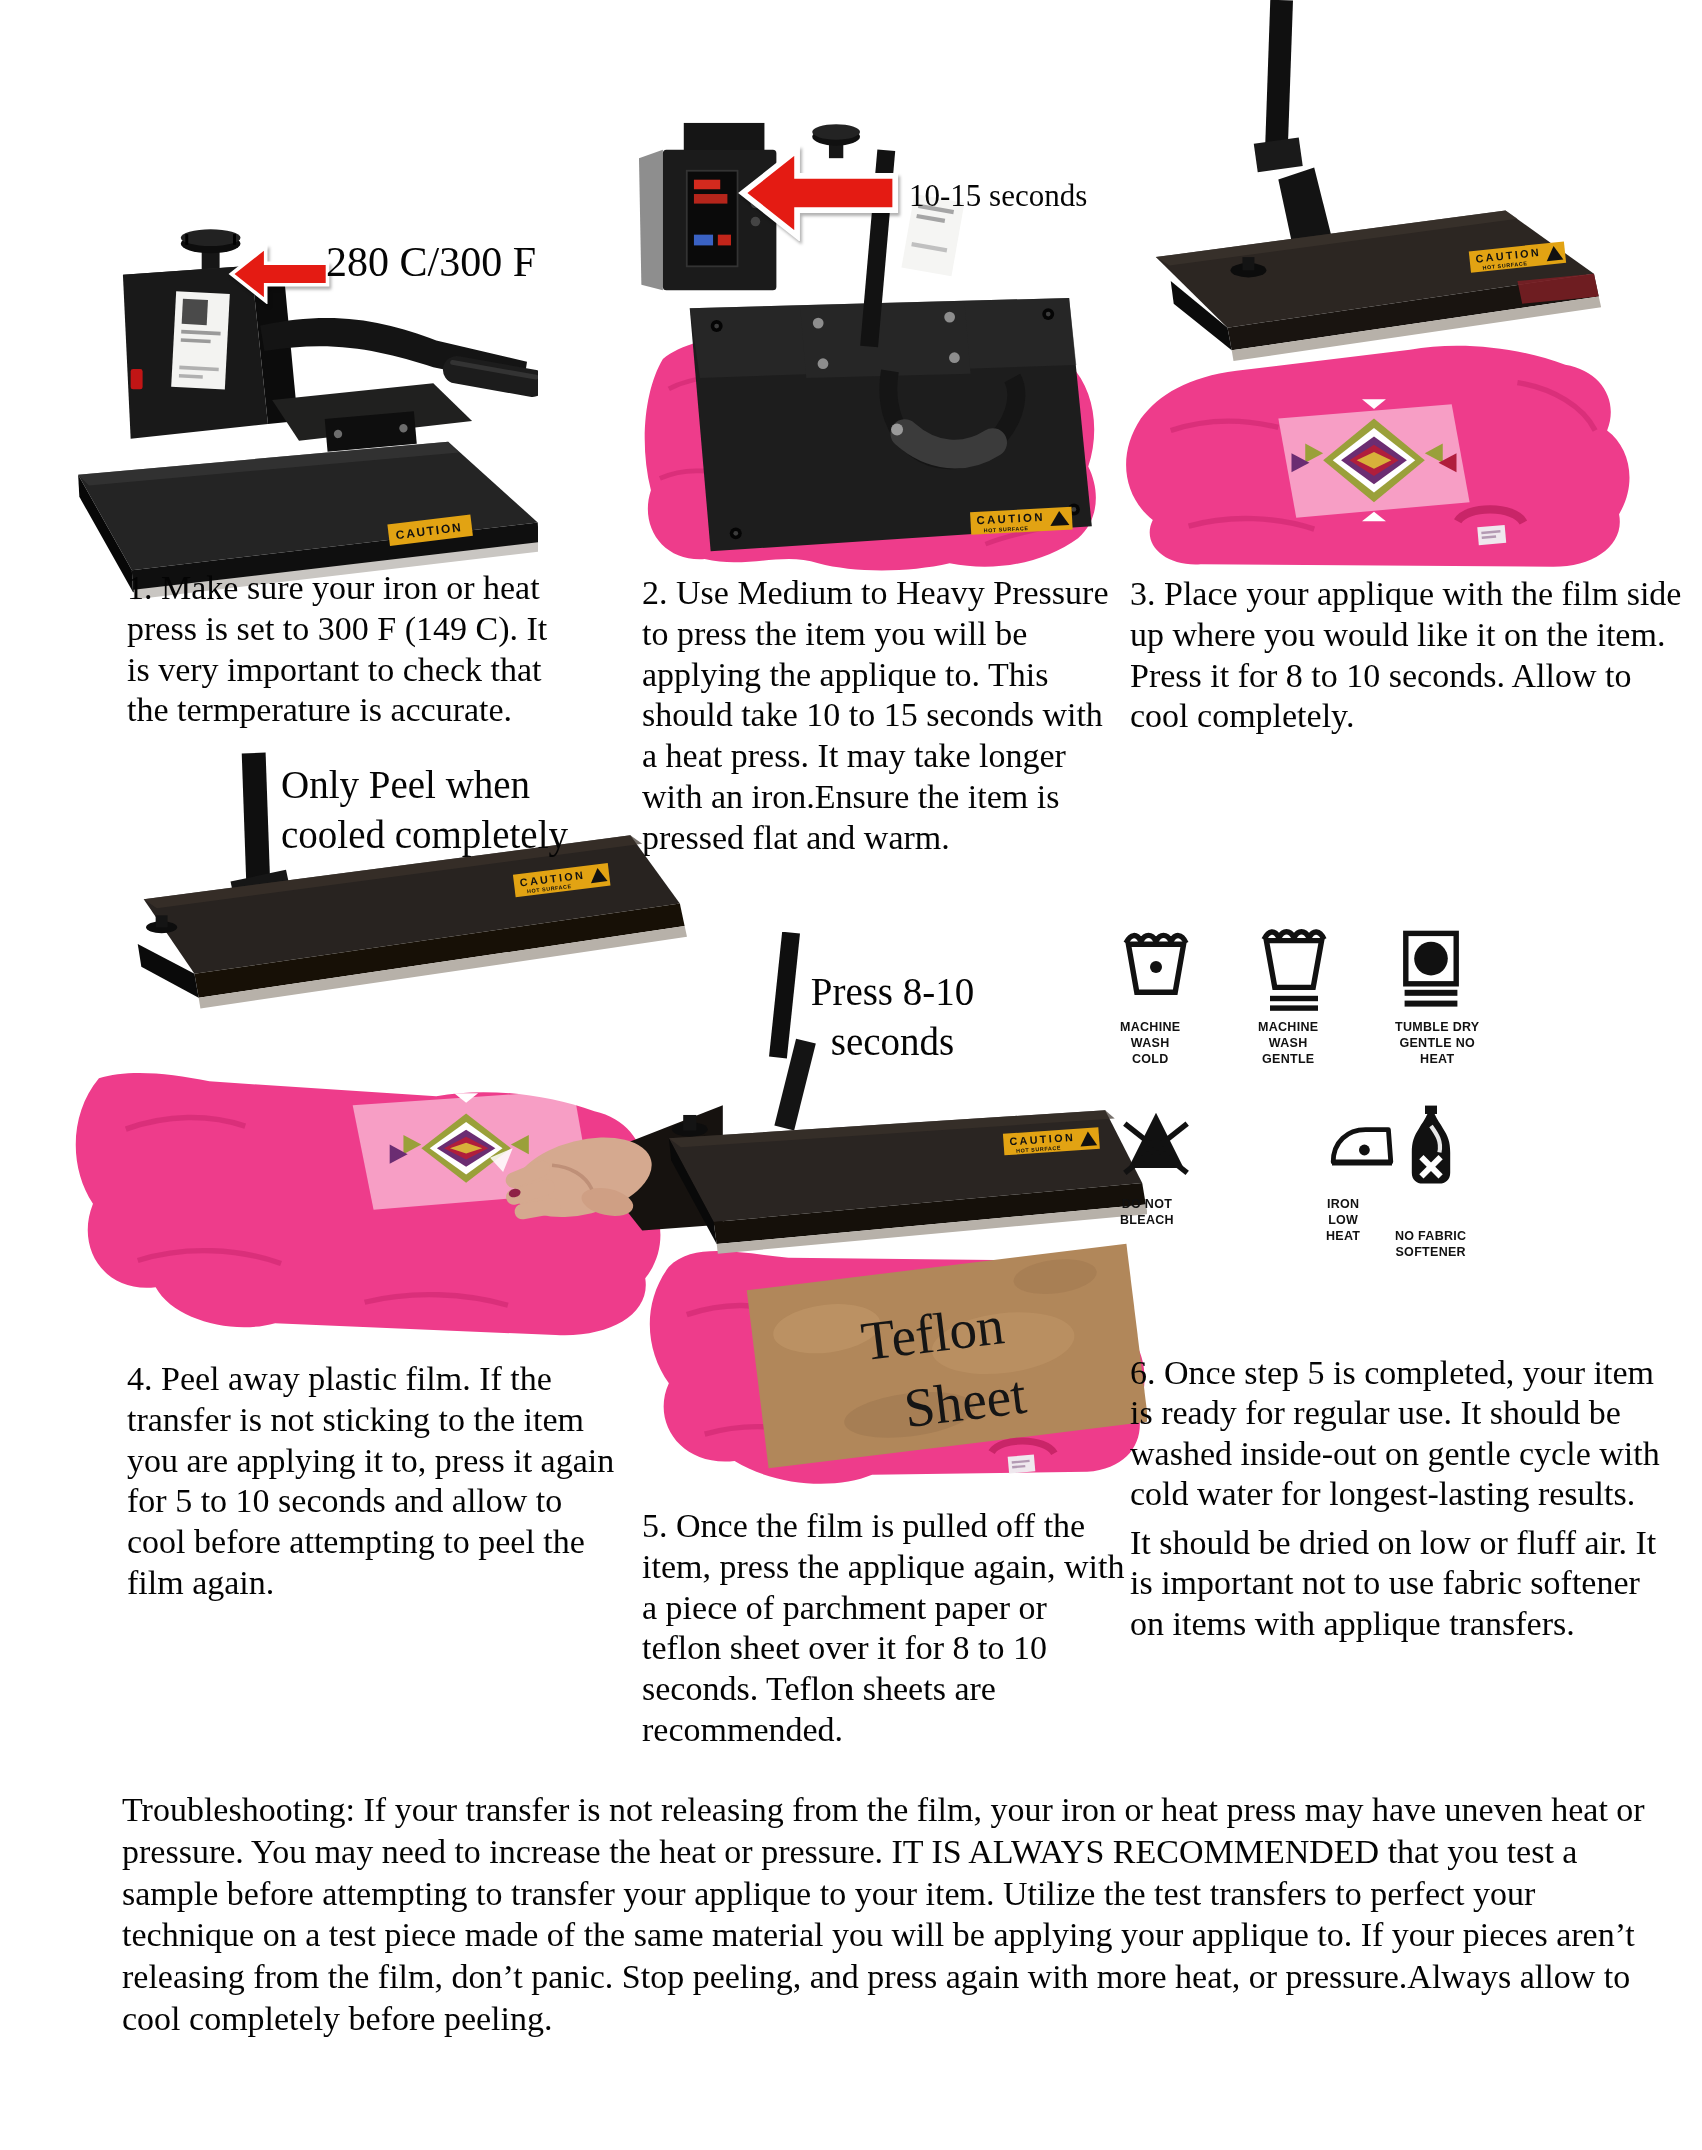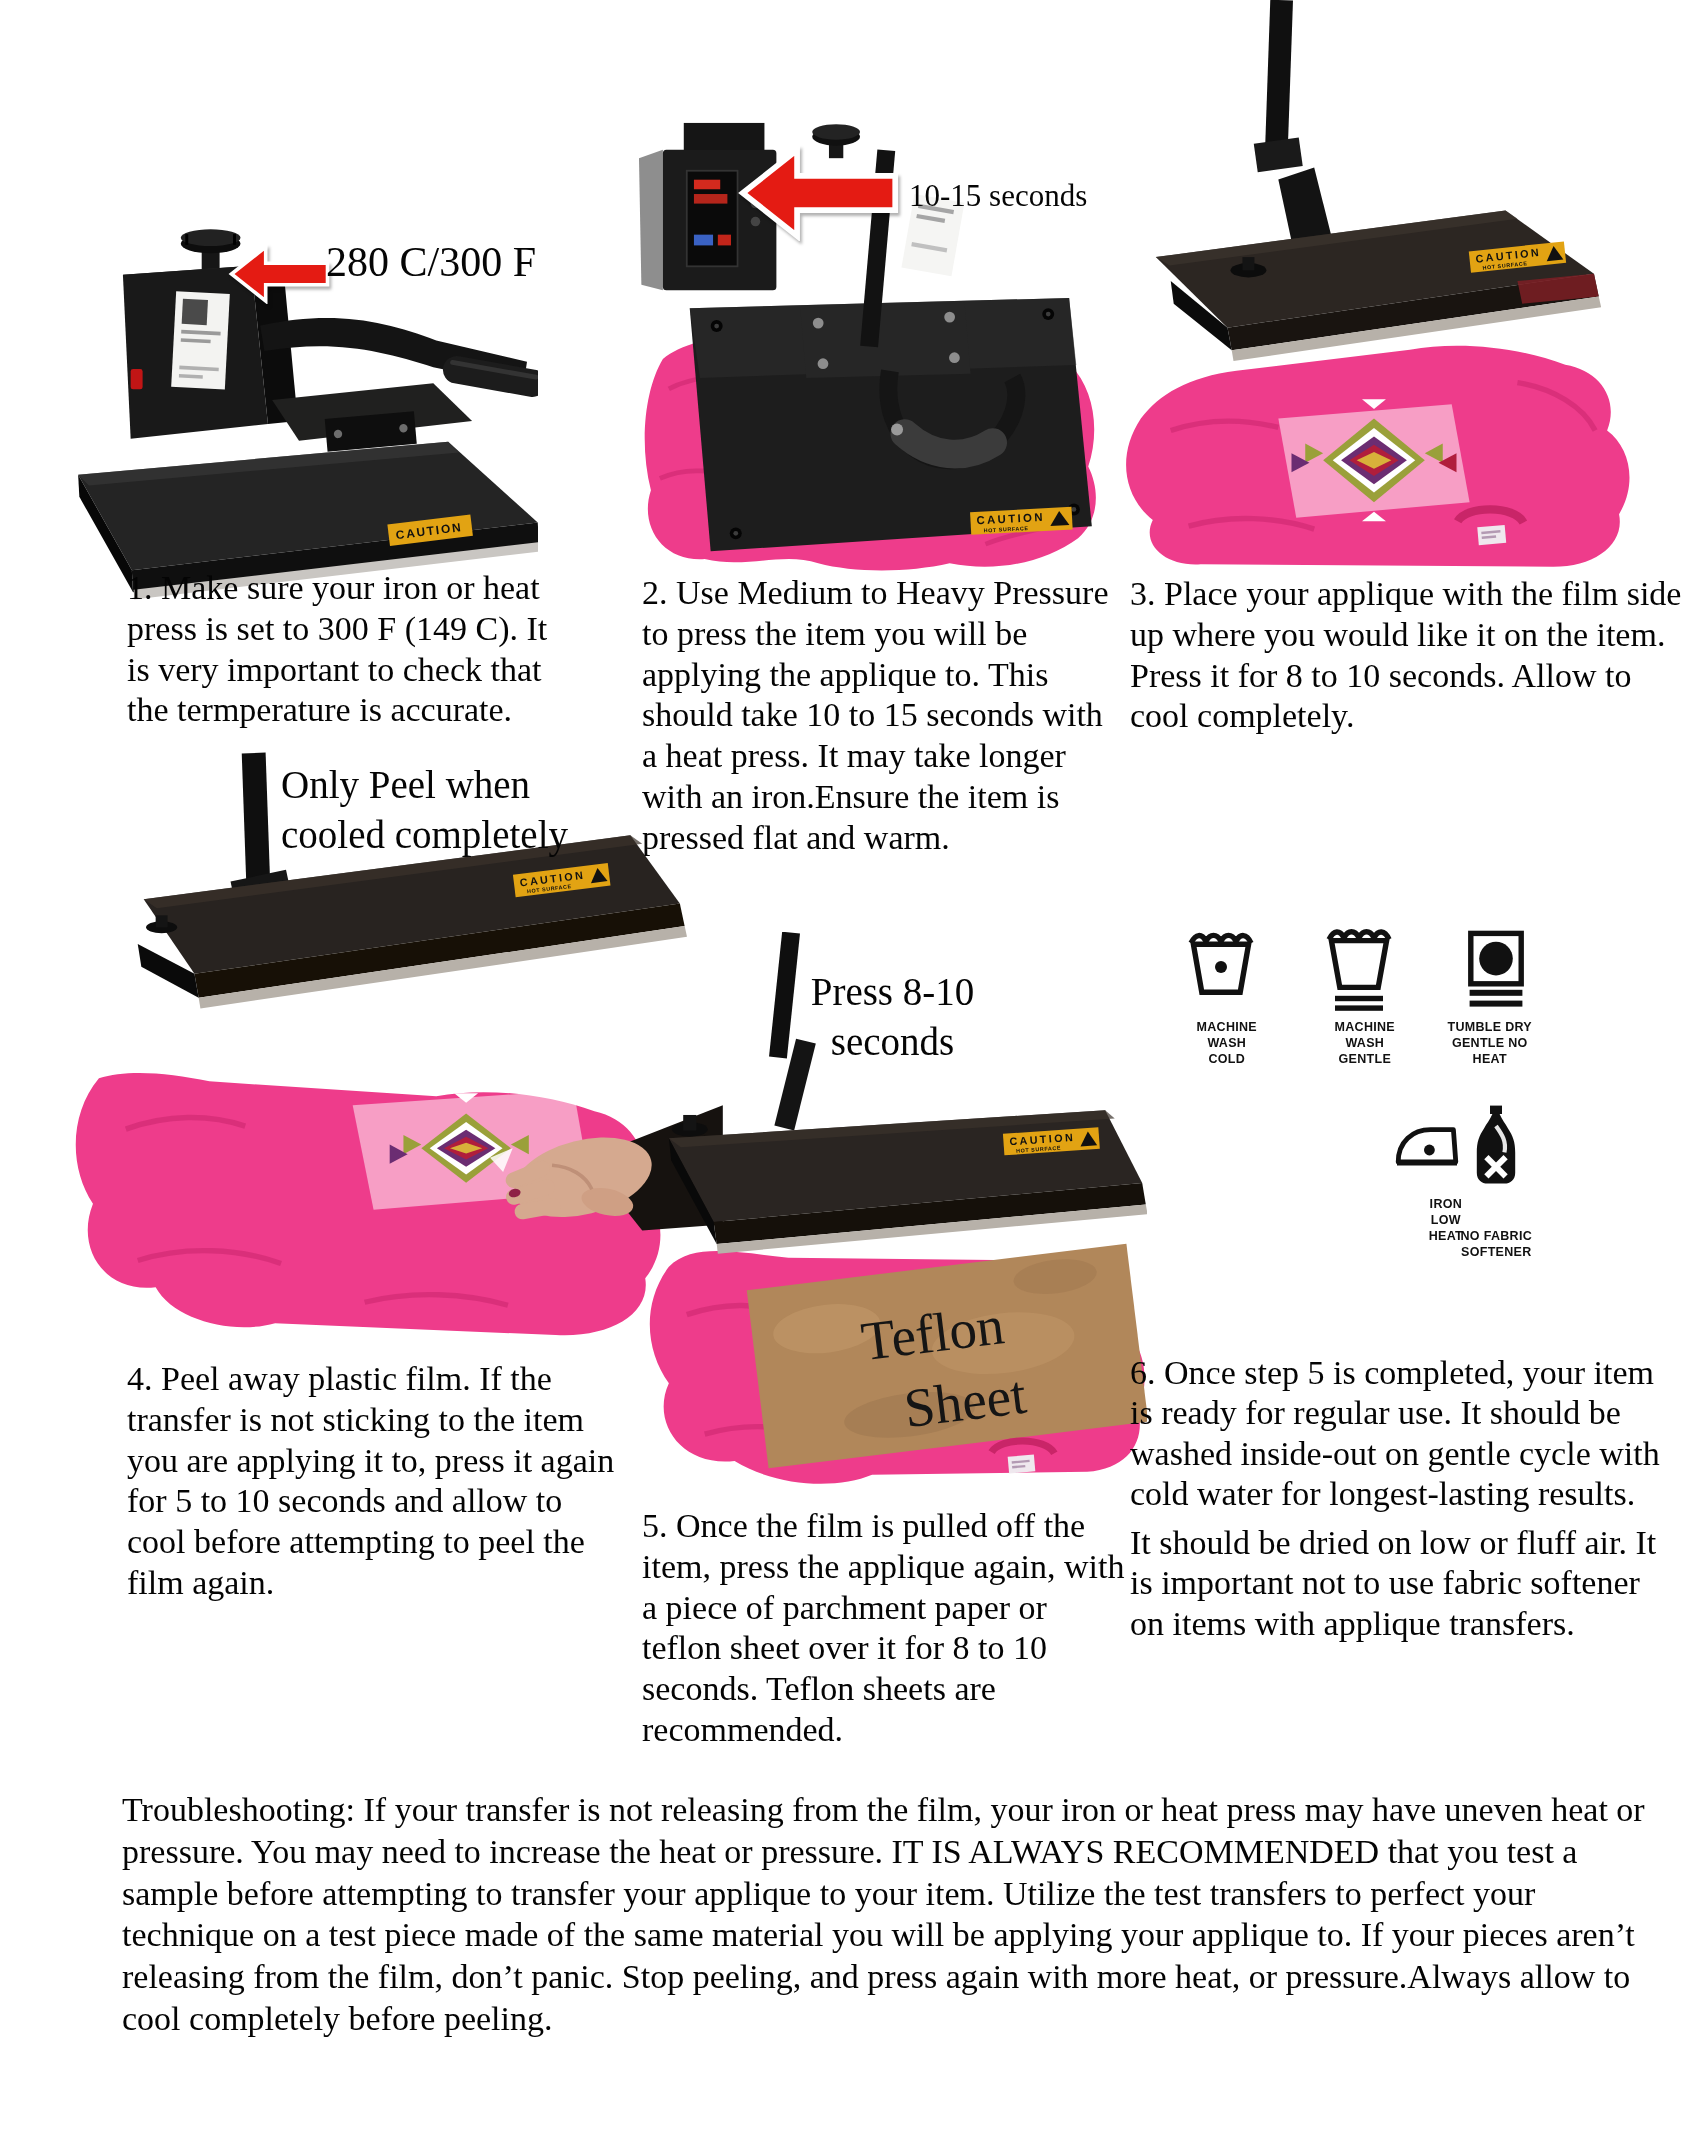--- a/index.html
+++ b/index.html
@@ -6,21 +6,21 @@
   .page{position:relative;width:1703px;height:2151px;background:#ffffff;overflow:hidden;
         font-family:"Liberation Serif","DejaVu Serif",serif;color:#000;}
   .fig{position:absolute;}
   .fig svg{display:block;}
   .annot{position:absolute;font-size:42px;color:#050505;white-space:nowrap;}
   .annot.small{font-size:31px;}
   .annot.wrap{white-space:normal;line-height:1.28;}
   .arrow{position:absolute;filter:drop-shadow(2.4px 3.6px 1.8px rgba(0,0,0,.30));}
   .step{position:absolute;font-size:34px;line-height:1.2;color:#040404;}
   .step p{margin:8px;}
-  .care-cell{position:absolute;width:137px;display:flex;flex-direction:column;align-items:flex-end;}
+  .care-cell{position:absolute;width:137px;display:flex;flex-direction:column;align-items:flex-start;}
   .care-cell svg{width:72px;height:90px;}
   .care-label{margin-top:3.6px;text-align:center;white-space:pre-line;
               font-family:"Liberation Sans","DejaVu Sans",sans-serif;
               font-weight:bold;font-size:12.5px;line-height:1.3;letter-spacing:0.3px;color:#111;}
   .troubleshoot{position:absolute;left:122px;top:1789px;width:1553px;
                 font-size:34px;line-height:1.23;color:#040404;}
   .caution-txt{font-family:"Liberation Sans","DejaVu Sans",sans-serif;font-weight:bold;}
 </style>
 </head>
 <body>
@@ -339,20 +339,29 @@
     <svg viewBox="0 0 120 150">
       <rect x="18" y="14" width="84" height="84" fill="none" stroke="#111" stroke-width="9"></rect>
       <circle cx="60" cy="56" r="28" fill="#111"></circle>
       <rect x="16" y="108" width="88" height="10" fill="#111"></rect>
       <rect x="16" y="126" width="88" height="10" fill="#111"></rect>
     </svg>
     <div class="care-label">TUMBLE DRY
 GENTLE NO
 HEAT</div>
   </div>
+  <div class="care-cell" style="left:1120px;top:1102px;">
+    <svg viewBox="0 0 120 150">
+      <polygon points="60,18 106,110 14,110" fill="#111"></polygon>
+      <line x1="8" y1="36" x2="112" y2="118" stroke="#111" stroke-width="9"></line>
+      <line x1="112" y1="36" x2="8" y2="118" stroke="#111" stroke-width="9"></line>
+    </svg>
+    <div class="care-label">DO NOT
+BLEACH</div>
+  </div>
   <div class="care-cell" style="left:1326px;top:1102px;">
     <svg viewBox="0 0 120 150">
       <path d="M12,100 C12,66 36,46 66,46 L104,46 L108,100 Z" fill="none" stroke="#111" stroke-width="8" stroke-linejoin="round"></path>
       <line x1="10" y1="102" x2="110" y2="102" stroke="#111" stroke-width="8"></line>
       <circle cx="64" cy="80" r="9" fill="#111"></circle>
     </svg>
     <div class="care-label">IRON
 LOW
 HEAT</div>
   </div>

